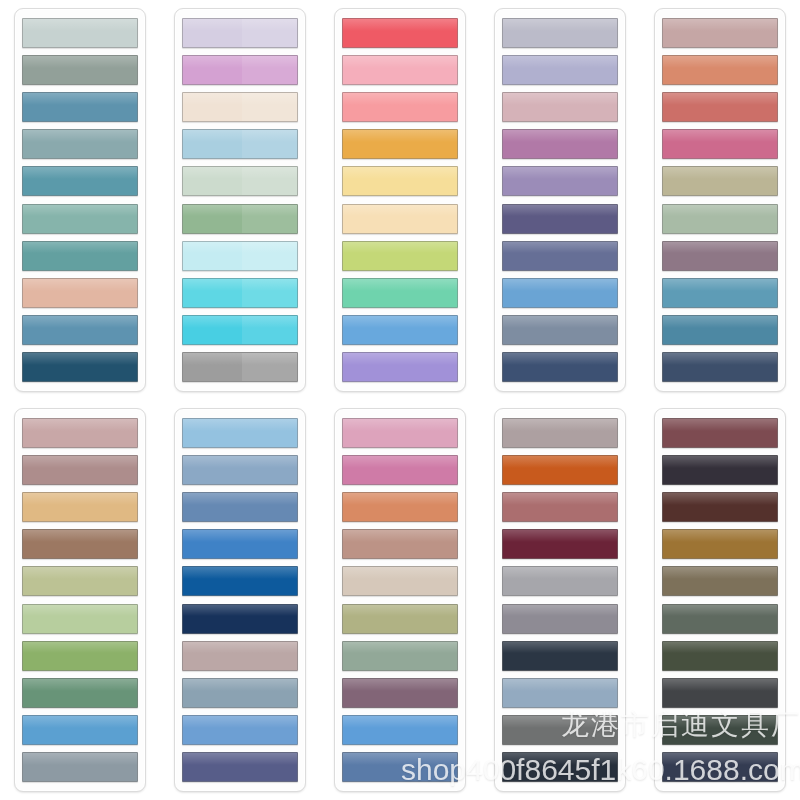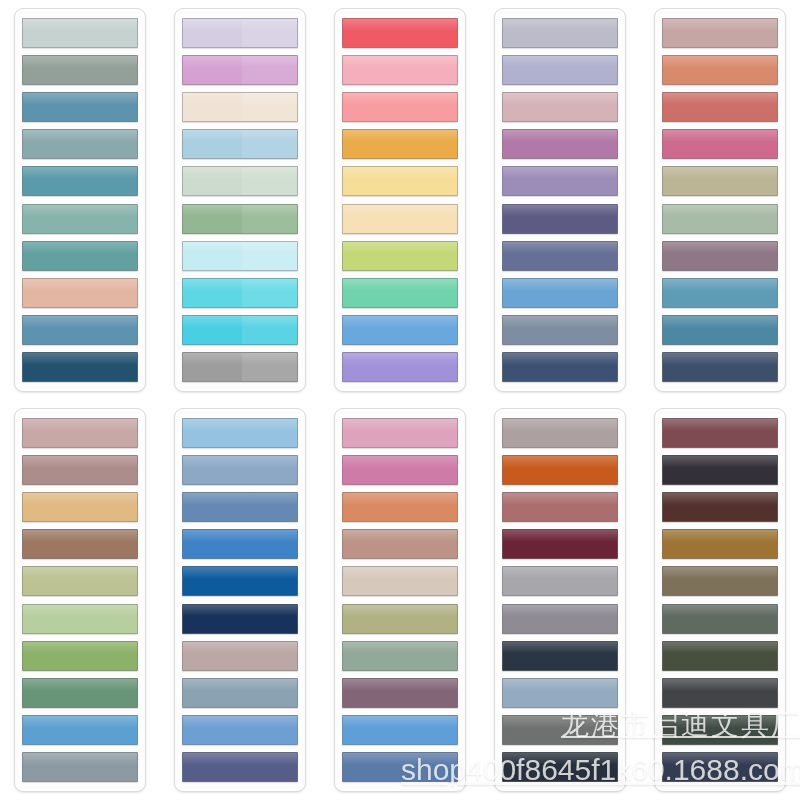--- a/index.html
+++ b/index.html
@@ -73,21 +73,20 @@
   }
 
   
   .wm{
     position:absolute;
     pointer-events:none;
     color:rgba(255,255,255,0.78);
     text-shadow:0 1px 2px rgba(0,0,0,0.10);
     white-space:nowrap;
     font-weight:400;
-    text-decoration:underline;
   }
   #wm-cn{
     left:561px;top:706px;
     font-size:28px;
     letter-spacing:2px;
   }
   #wm-url{
     left:401px;top:753px;
     font-size:30px;
     letter-spacing:0px;

